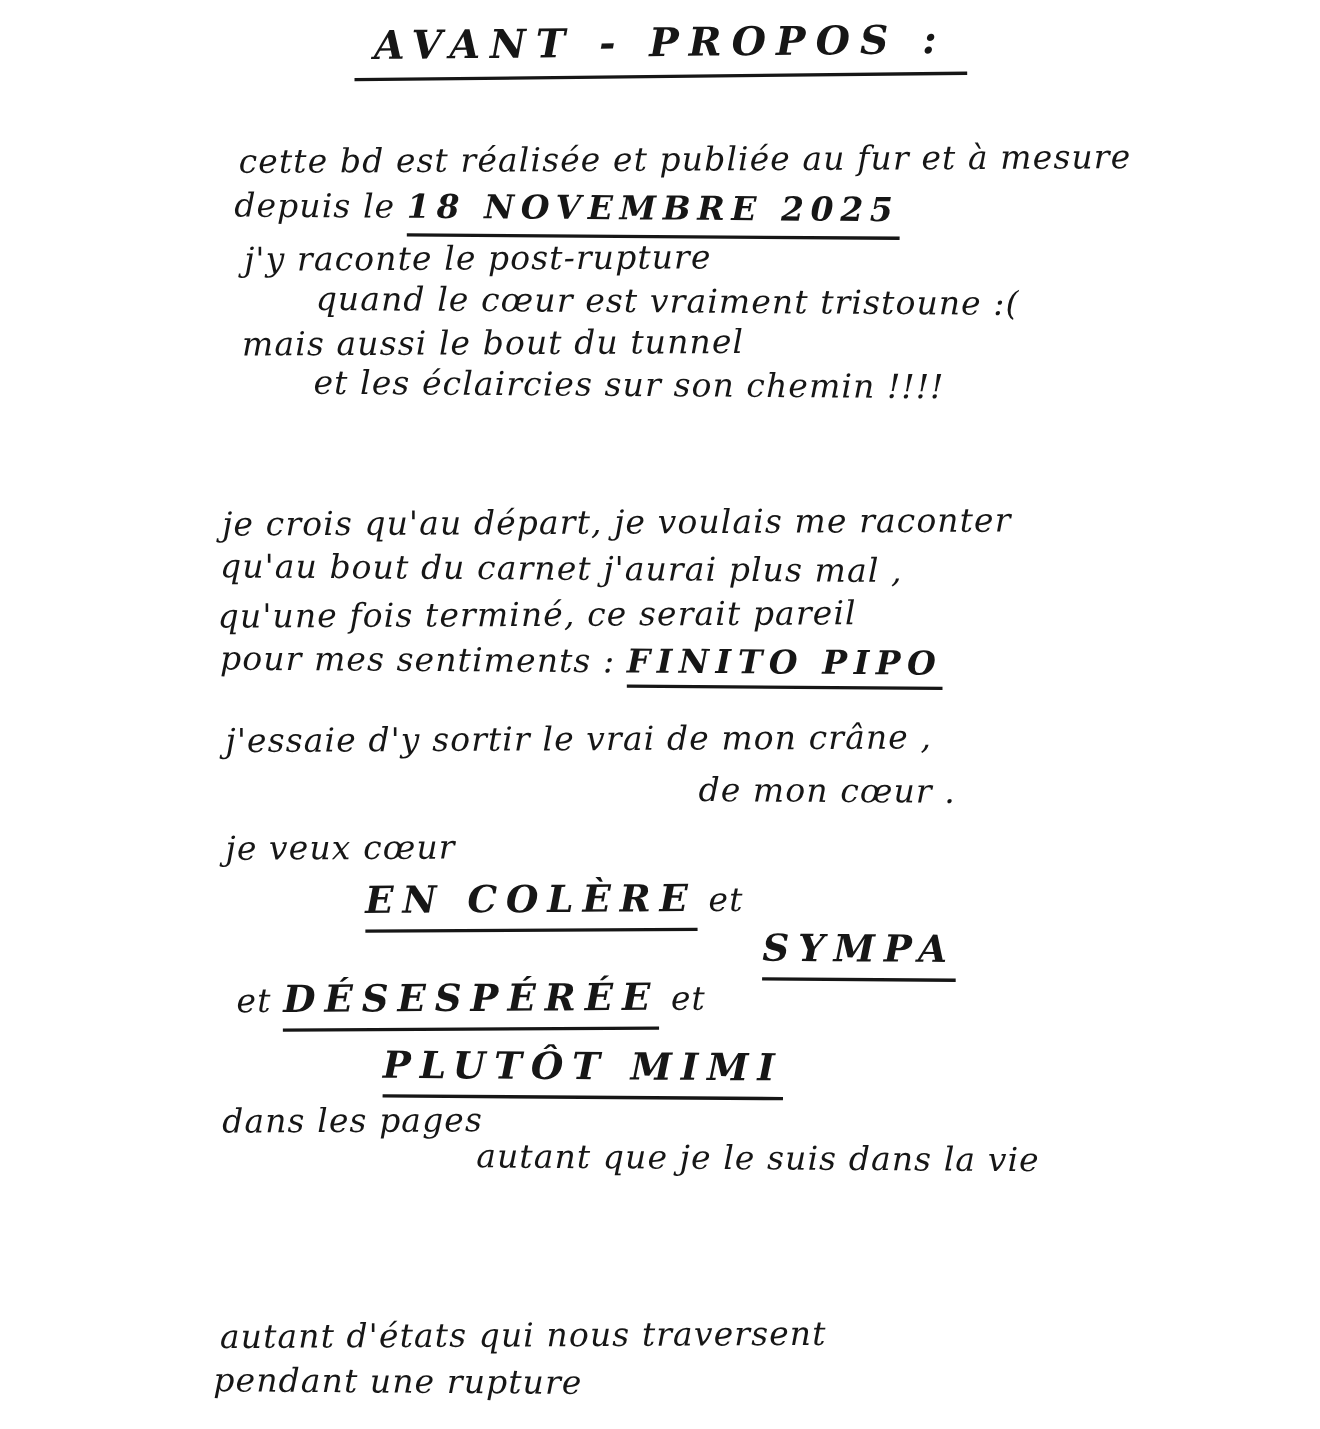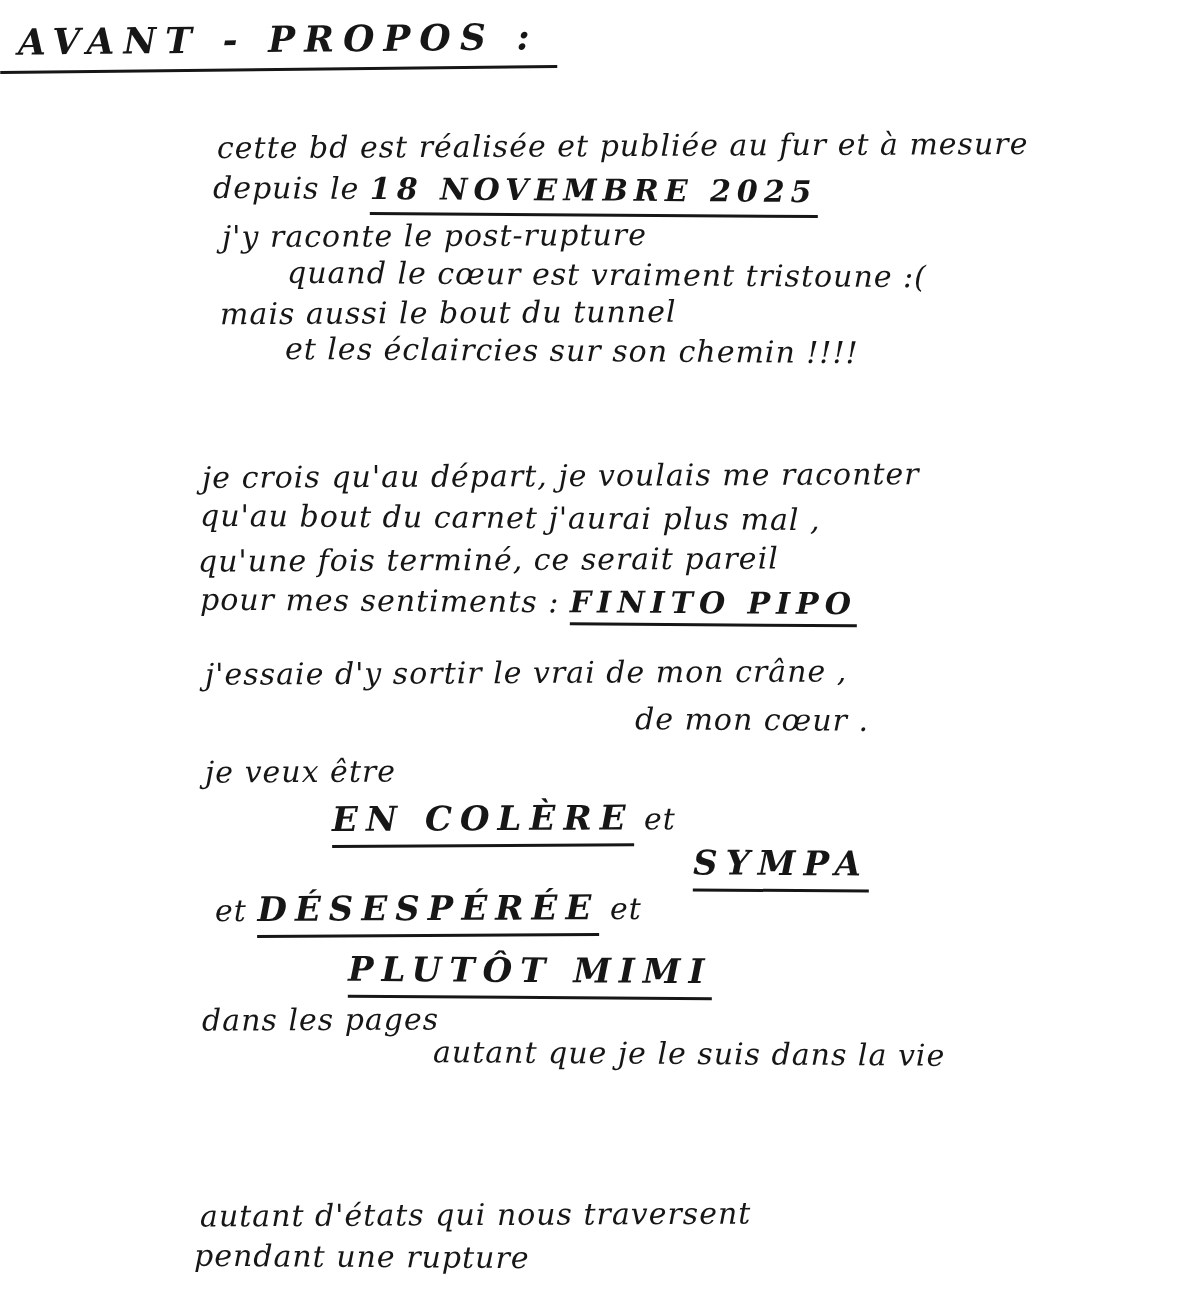--- a/index.html
+++ b/index.html
@@ -41,20 +41,21 @@
     border-bottom:3px solid #161616;
     padding-bottom:3px;
   }
   .u-wavy{
     border-bottom:3px solid #161616;
     padding-bottom:6px;
   }
   .title-wrap{
     position:absolute;
     top:18px;left:0;right:0;
+    text-align:center;
   }
   .title{
     display:inline-block;
     font-style:italic;
     font-weight:bold;
     font-size:36px;
     letter-spacing:9px;
     border-bottom:3px solid #161616;
     padding:0 18px 8px 18px;
     transform:rotate(-0.6deg);
@@ -80,21 +81,21 @@
 
   <div class="hw" style="left:202px;top:458px;">je crois qu'au départ, je voulais me raconter</div>
   <div class="hw small-slant" style="left:200px;top:500px;">qu'au bout du carnet j'aurai plus mal ,</div>
   <div class="hw" style="left:198px;top:542px;">qu'une fois terminé, ce serait pareil</div>
   <div class="hw small-slant" style="left:200px;top:584px;">
     <span>pour mes sentiments : </span><span class="caps u">FINITO PIPO</span>
   </div>
 
   <div class="hw" style="left:205px;top:655px;">j'essaie d'y sortir le vrai de mon crâne ,</div>
   <div class="hw small-slant" style="left:635px;top:702px;">de mon cœur .</div>
-  <div class="hw" style="left:205px;top:754px;">je veux être</div>
+  <div class="hw" style="left:205px;top:754px;">je veux cœur</div>
 
   <div class="hw" style="left:332px;top:798px;">
     <span class="caps caps-big u-wavy">EN COLÈRE</span>
     <span>et</span>
   </div>
   <div class="hw small-slant" style="left:693px;top:843px;">
     <span class="caps caps-big u-wavy">SYMPA</span>
   </div>
   <div class="hw" style="left:215px;top:888px;">
     <span>et</span>

